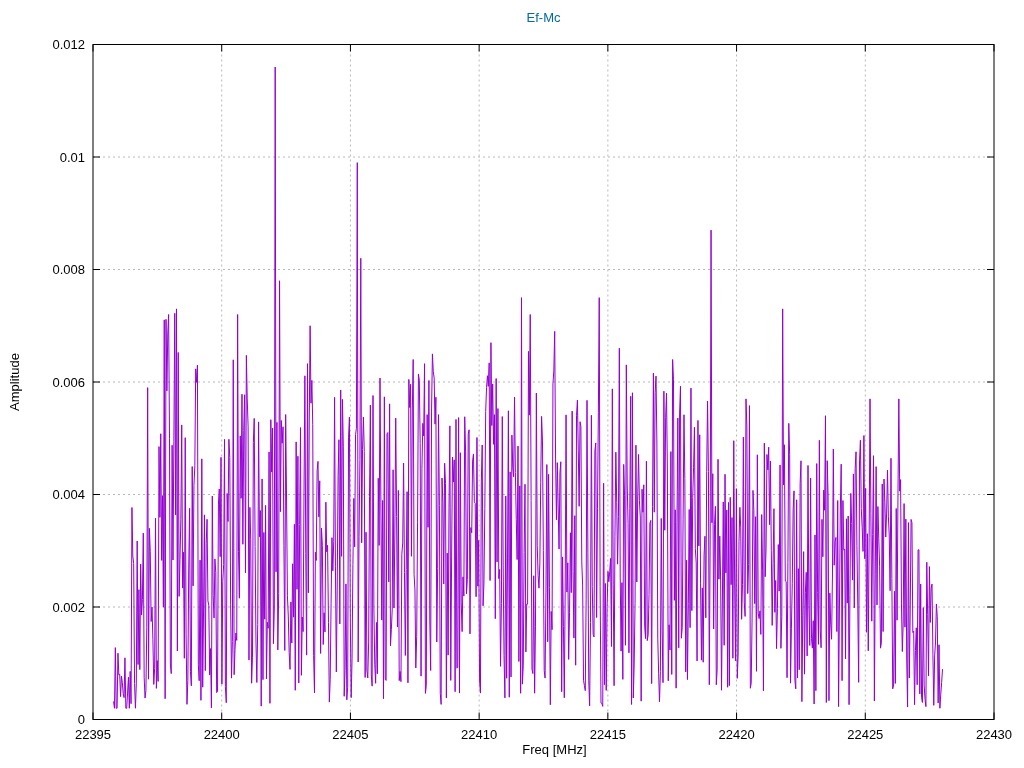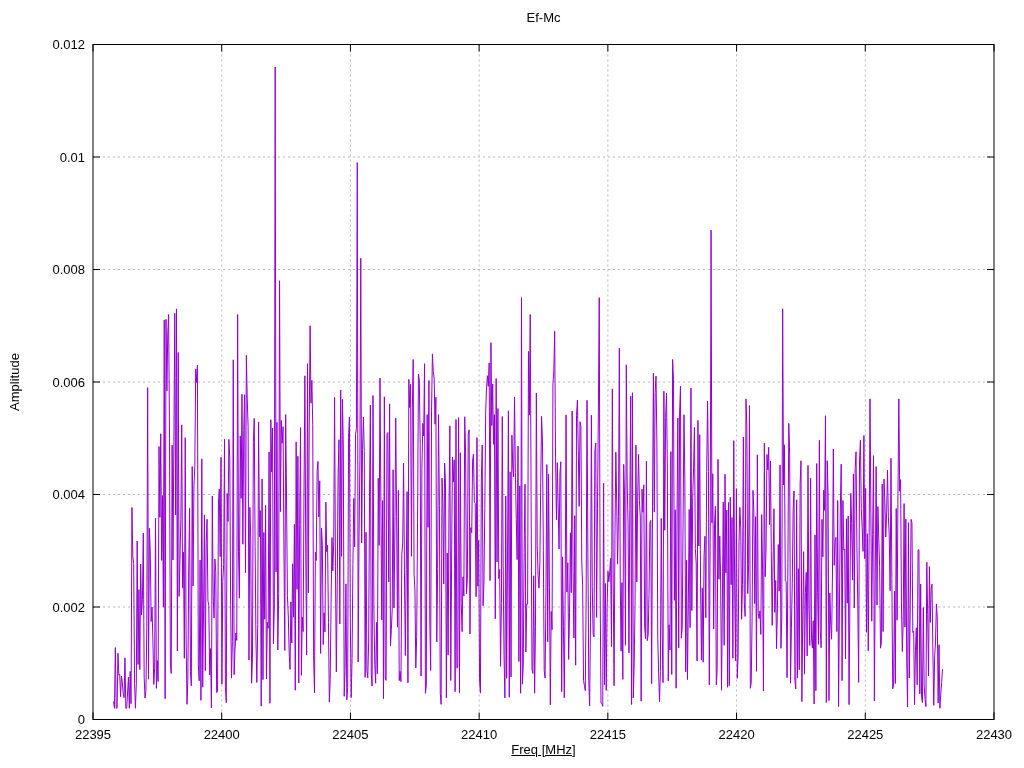--- a/index.html
+++ b/index.html
@@ -1,20 +1,20 @@
 <!DOCTYPE html>
 <html><head>
 <meta charset="utf-8">
 <style>
   html,body{margin:0;padding:0;background:#fff;}
   #screen{position:relative;width:1024px;height:768px;background:#ffffff;overflow:hidden;
           font-family:"Liberation Sans",sans-serif;color:#000;}
   .chart-title{position:absolute;left:93px;width:901px;top:10px;text-align:center;
-               font-size:13px;color:#000000;}
-  .x-label{position:absolute;left:93px;width:901px;top:742px;text-align:center;font-size:13px;text-decoration:underline;}
+               font-size:13px;color:#0369a1;}
+  .x-label{position:absolute;left:104px;width:901px;top:742px;text-align:center;font-size:13px;}
   .y-label{position:absolute;top:382px;left:14px;transform:translate(-50%,-50%) rotate(-90deg);
            white-space:nowrap;font-size:13px;}
   svg text{font-family:"Liberation Sans",sans-serif;font-size:13px;fill:#000;}
 </style>
 </head>
 <body>
 
 <div id="screen">
   <div class="chart-title">Ef-Mc</div>
   <div class="y-label">Amplitude</div>

